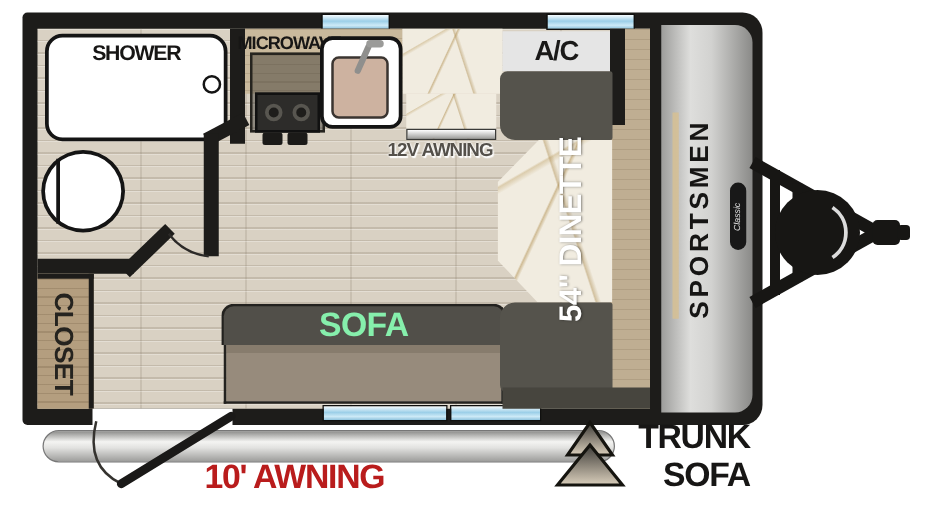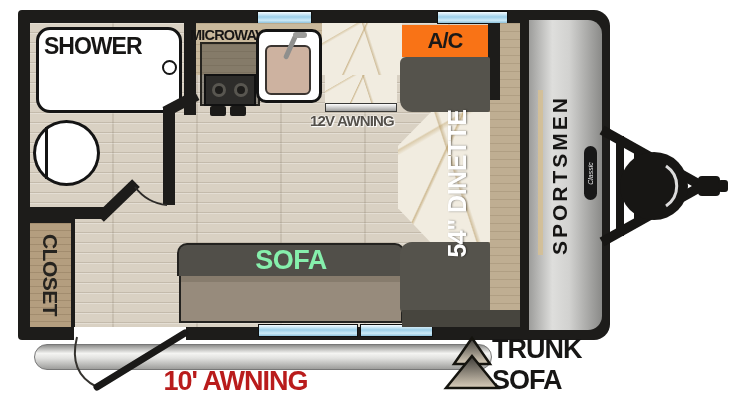--- a/index.html
+++ b/index.html
@@ -27,21 +27,21 @@
   
   .win{background:linear-gradient(180deg,#f6fcff 0%,#9ccfe8 45%,#cdeaf7 75%,#8fc3dd 100%);
     border:1px solid #10100f;box-sizing:border-box;}
   .win-t1{left:257px;top:11px;width:55px;height:13px;}
   .win-t2{left:437px;top:11px;width:71px;height:13px;}
   .win-b1{left:258px;top:324px;width:100px;height:13px;}
   .win-b2{left:360px;top:324px;width:73px;height:13px;}
   
   .shower{left:36px;top:27px;width:146px;height:86px;background:#ffffff;border:3px solid #141414;
     border-radius:14px;box-sizing:border-box;}
-  .shower-label{left:44px;top:33px;width:130px;text-align:left;font-weight:bold;font-size:23px;
+  .shower-label{left:44px;top:33px;width:130px;text-align:center;font-weight:bold;font-size:17px;
     letter-spacing:-1px;color:#171615;}
   .drain{left:162px;top:60px;width:15px;height:15px;border:2.5px solid #141414;border-radius:50%;
     background:#fff;box-sizing:border-box;}
   .toilet{left:33px;top:120px;width:67px;height:66px;background:#ffffff;border:3px solid #141414;
     border-radius:50%;box-sizing:border-box;}
   .toilet-line{left:45px;top:127px;width:2.5px;height:52px;background:#141414;}
   .wall{background:#1d1c1a;}
   .wallA-top{left:184px;top:23px;width:12px;height:92px;}
   .wallA-jog{left:163px;top:98px;width:36px;height:11px;transform:rotate(-28deg);}
   .wallA-low{left:163px;top:107px;width:12px;height:98px;}
@@ -80,21 +80,21 @@
   .faucet{left:288px;top:34px;width:5px;height:26px;background:#8f8f8d;border-radius:3px;
     transform:rotate(24deg);}
   .faucet-head{left:293px;top:32px;width:14px;height:6px;background:#9b9b99;border-radius:3px;}
   .fridge{left:325px;top:75px;width:72px;height:37px;}
   .fridge-bar{left:325px;top:103px;width:72px;height:9px;
     background:linear-gradient(180deg,#ffffff,#9c9c9a);border:1px solid #3a3a38;box-sizing:border-box;}
   .refrig-label{left:296px;top:113px;width:112px;text-align:center;font-weight:bold;font-size:15px;
     line-height:16px;letter-spacing:-0.8px;color:#54504a;
     text-shadow:0 0 2px #fff,0 0 2px #fff,1px 1px 1px #fff;}
   
-  .ac{left:402px;top:25px;width:86px;height:32px;background:#f97316;display:flex;align-items:center;
+  .ac{left:402px;top:25px;width:86px;height:32px;background:#e5e5e5;display:flex;align-items:center;
     justify-content:center;font-weight:bold;font-size:22px;letter-spacing:-1px;color:#1a1918;}
   .wall-stub{left:488px;top:23px;width:12px;height:77px;}
   .wood-strip{left:488px;top:23px;width:32px;height:304px;background-color:#bfae92;
     background-image:repeating-linear-gradient(180deg, rgba(100,82,55,.16) 0 1px, transparent 1px 8px);z-index:0;}
   .bench{background:#55534c;}
   .bench-top{left:400px;top:57px;width:90px;height:55px;border-radius:6px 2px 2px 12px;z-index:1;}
   .table{left:398px;top:112px;width:92px;height:130px;z-index:1;
     clip-path:polygon(36% 0,100% 0,100% 100%,35% 100%,0 74%,0 26%);}
   .bench-bot{left:400px;top:242px;width:90px;height:72px;border-radius:12px 2px 2px 6px;z-index:1;}
   .storage-band{left:402px;top:310px;width:118px;height:17px;background:#47453e;z-index:1;}
@@ -110,21 +110,21 @@
   .sofa-seat{left:179px;top:276px;width:224px;height:47px;
     background:linear-gradient(180deg,#877c6d 0 6px,#978b7c 6px);border:2px solid #23221f;
     border-top:none;box-sizing:border-box;}
   
   .door-gap{left:74px;top:327px;width:112px;height:14px;background:#ffffff;}
   .awning{left:34px;top:344px;width:458px;height:26px;border-radius:13px;
     background:linear-gradient(180deg,#8d8d8b 0%,#f4f4f2 35%,#e2e2e0 55%,#9e9e9c 100%);
     border:1px solid #777;box-sizing:border-box;}
   .awning-label{left:128px;top:366px;width:215px;text-align:center;font-weight:bold;font-size:27px;
     letter-spacing:-1px;color:#b91c1c;}
-  .trunk-label{left:492px;top:334px;width:108px;text-align:left;font-weight:bold;font-size:27px;
+  .trunk-label{left:492px;top:334px;width:108px;text-align:right;font-weight:bold;font-size:27px;
     line-height:31px;letter-spacing:-1px;color:#171615;}
   svg{position:absolute;overflow:visible;}
 </style>
 </head>
 <body>
 
 <div class="stage">
 
   <div class="abs shell"></div>
   <div class="abs floor"></div>

